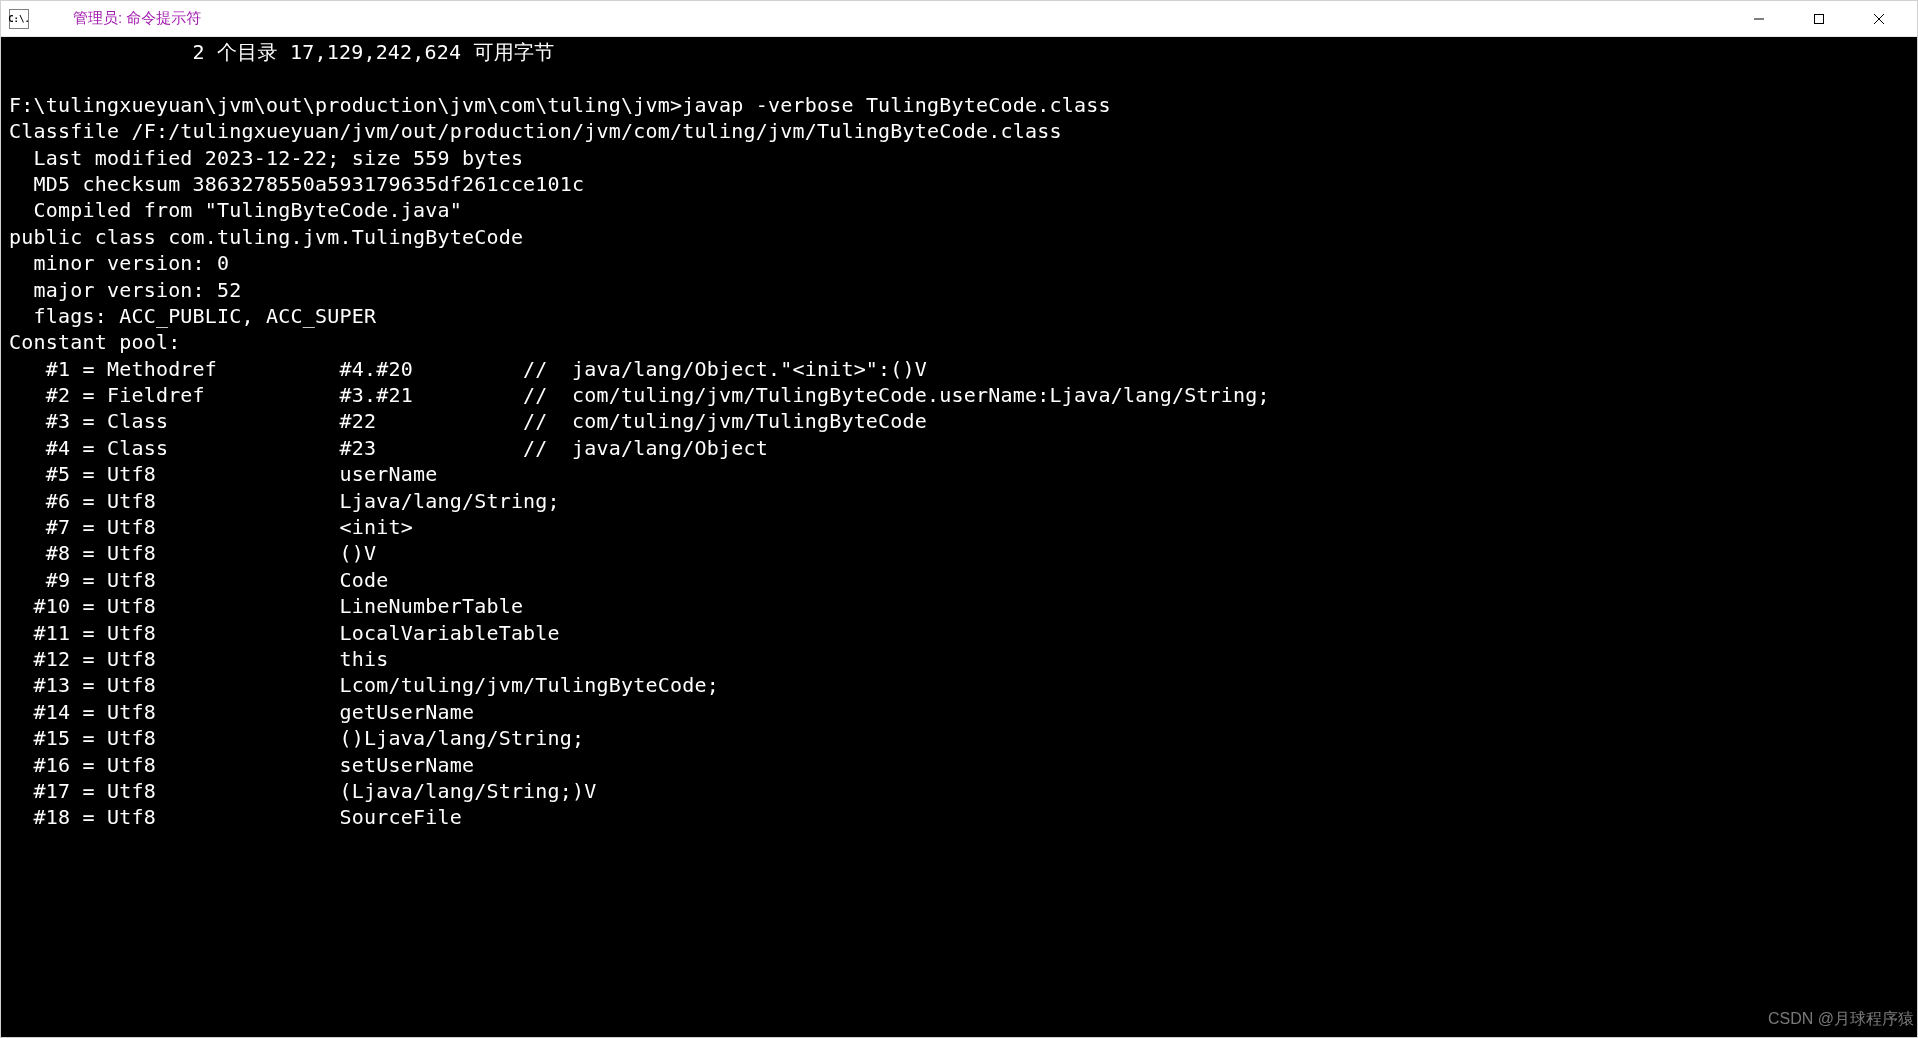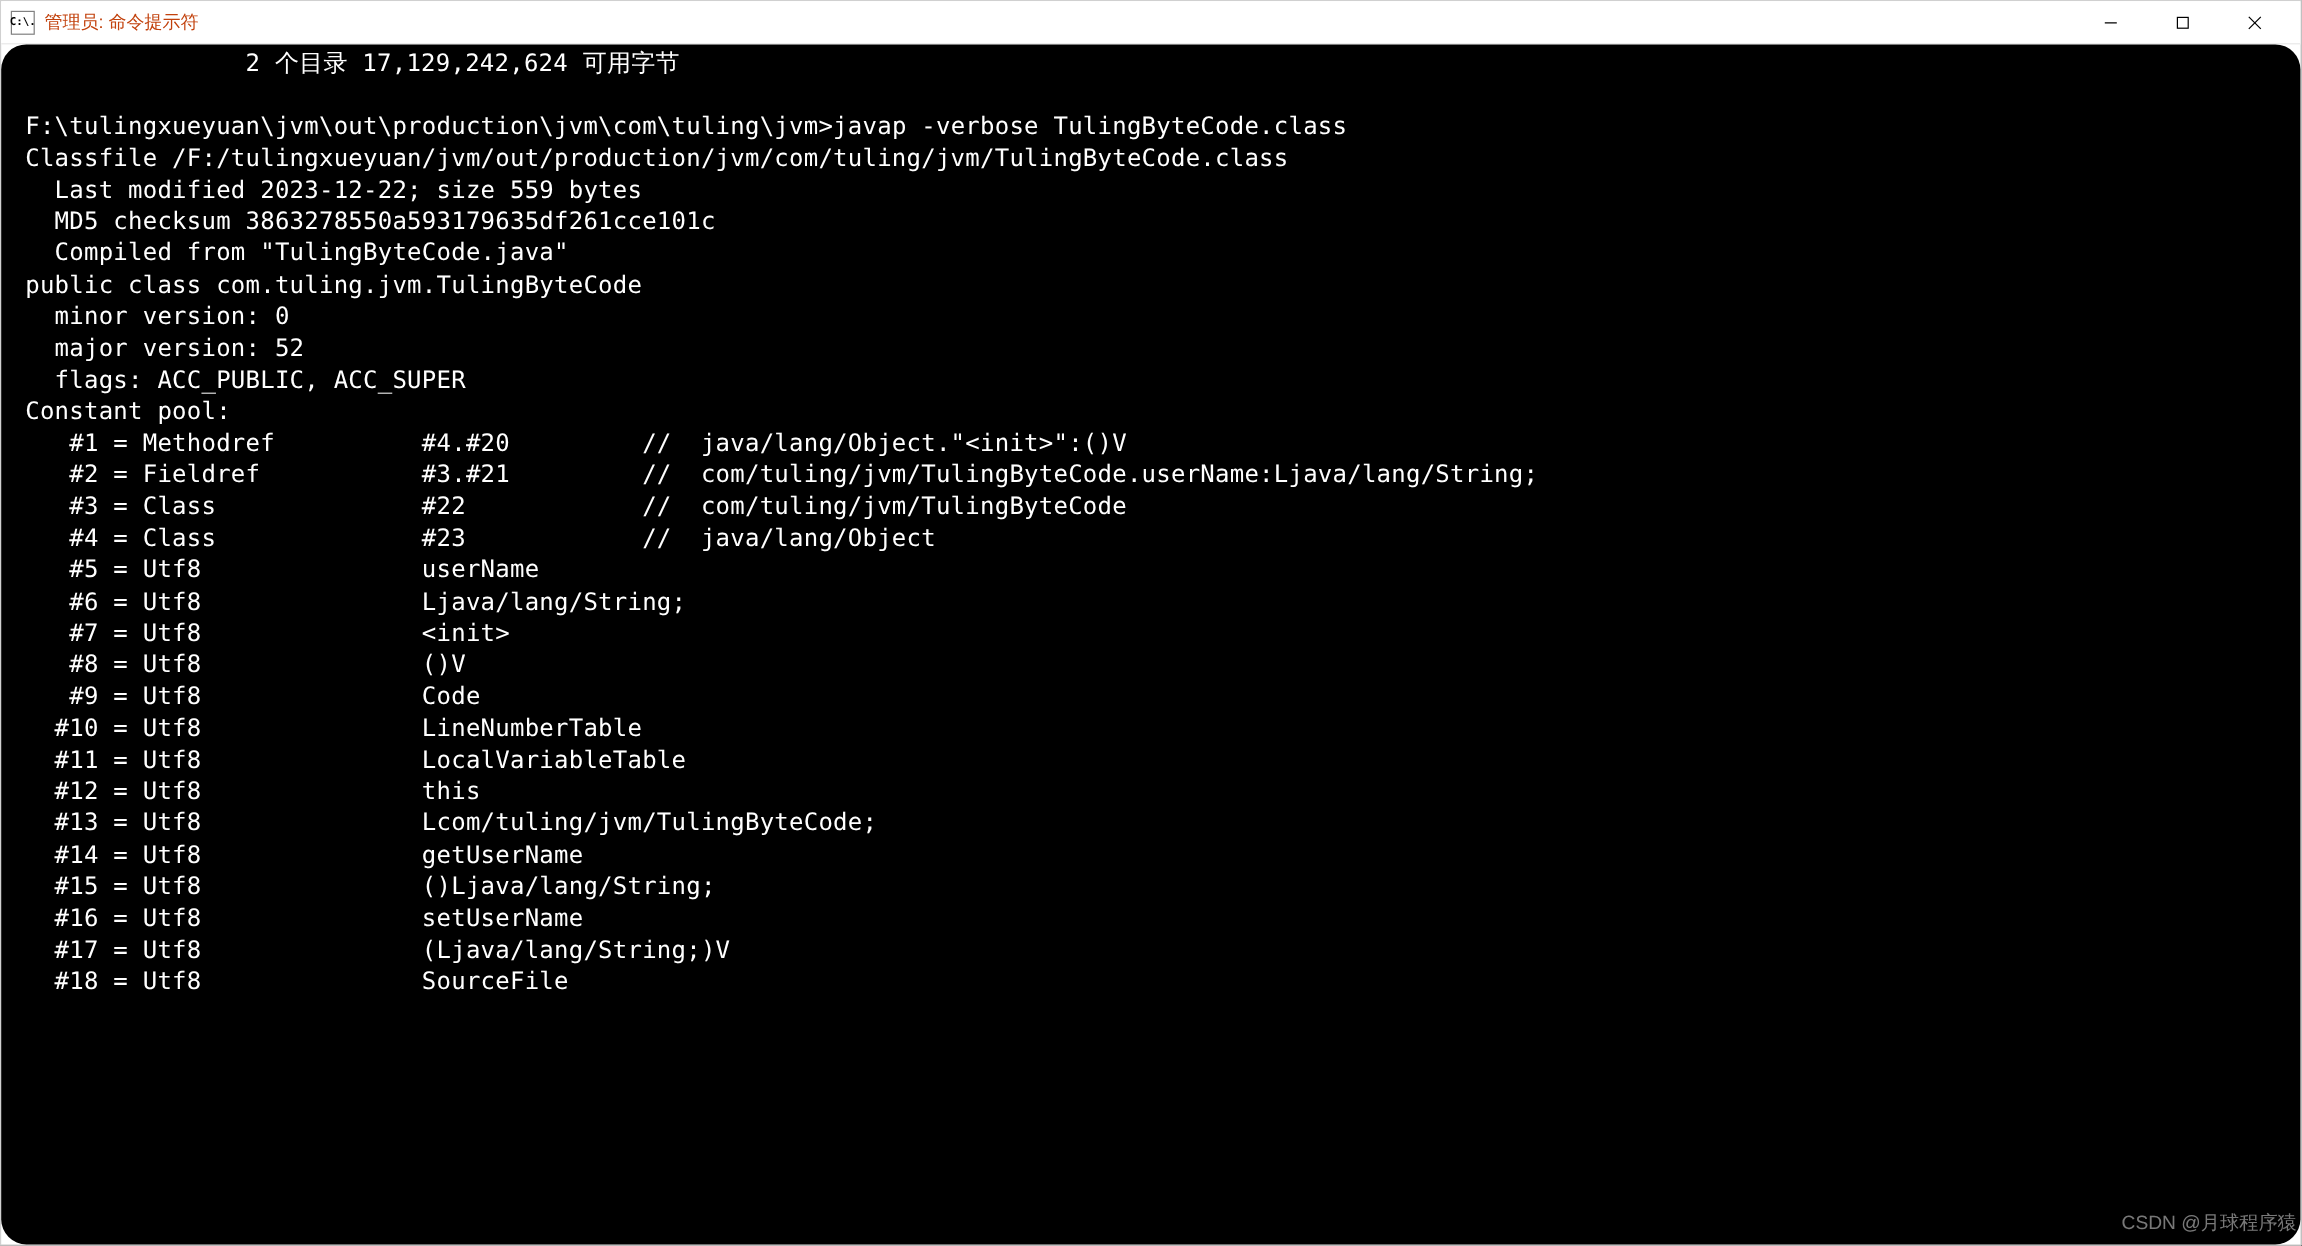--- a/index.html
+++ b/index.html
@@ -40,22 +40,23 @@
     }
     .title-icon-text {
       font-family: "Consolas", monospace;
       font-size: 9px;
       font-weight: bold;
       color: #000;
     }
     .title-text {
       font-family: "Microsoft YaHei", "SimSun", sans-serif;
       font-size: 15px;
-      color: #c2410c;
+      color: #a21caf;
       flex: 1;
+      margin-left: 36px;
     }
     .window-controls {
       display: flex;
       height: 100%;
     }
     .win-btn {
       width: 60px;
       height: 36px;
       display: flex;
       align-items: center;
@@ -65,25 +66,24 @@
       cursor: pointer;
     }
     .win-btn svg { width: 12px; height: 12px; }
     .terminal {
       flex: 1;
       background: #000000;
       color: #ffffff;
       font-family: "NSimSun", "SimSun", "Consolas", monospace;
       font-size: 20px;
       line-height: 1.32;
-      padding: 2px 20px;
+      padding: 2px 8px;
       white-space: pre;
       overflow: hidden;
       letter-spacing: 0.2px;
-      border-radius: 21px;
     }
     .watermark {
       position: absolute;
       bottom: 8px;
       right: 4px;
       color: rgba(200,200,200,0.6);
       font-family: "Microsoft YaHei", sans-serif;
       font-size: 16px;
       pointer-events: none;
     }

